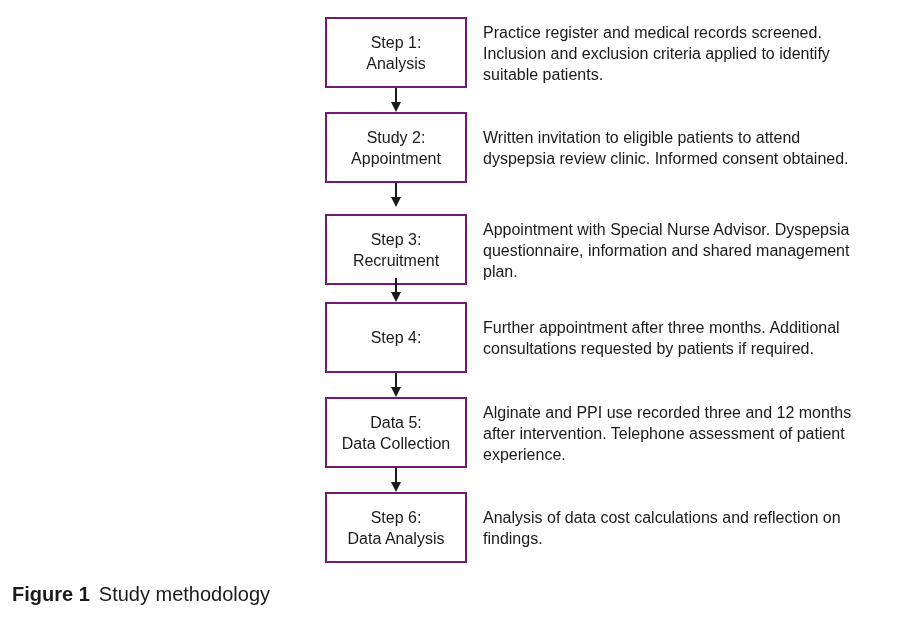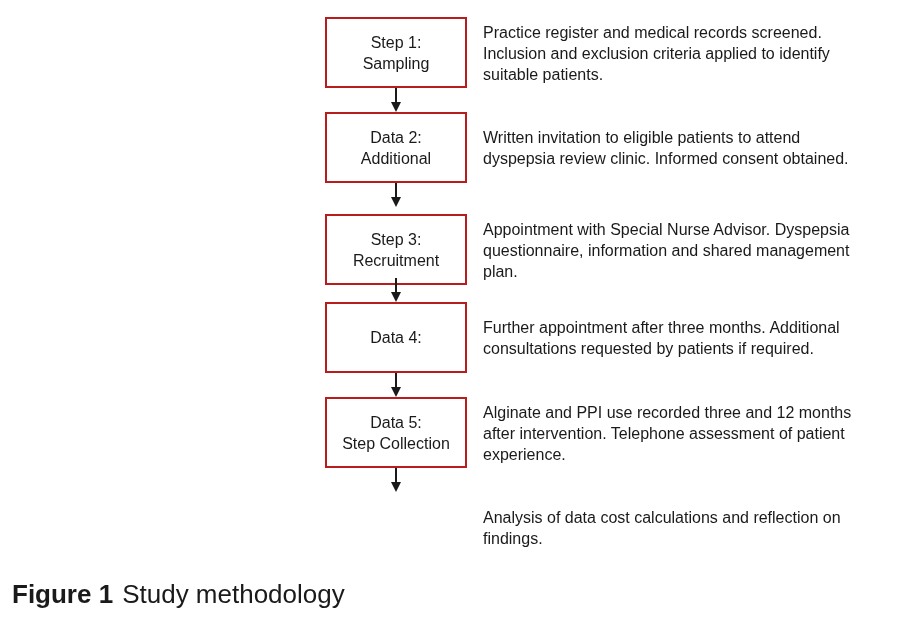--- a/index.html
+++ b/index.html
@@ -25,21 +25,21 @@
     width: 598px;
     height: 71px;
   }
   .step-box {
     position: absolute;
     left: 0;
     top: 0;
     box-sizing: border-box;
     width: 142px;
     height: 71px;
-    border: 2px solid #b91c1c;
+    border: 2px solid #701a75;
     background: #ffffff;
     display: flex;
     flex-direction: column;
     align-items: center;
     justify-content: center;
     text-align: center;
     font-size: 16px;
     line-height: 21px;
   }
   .step-desc {
@@ -70,51 +70,51 @@
     width: 0;
     height: 0;
     border-left: 5px solid transparent;
     border-right: 5px solid transparent;
     border-top: 10px solid #1a1a1a;
   }
   .caption {
     position: absolute;
     left: 12px;
     top: 581px;
-    font-size: 26px;
+    font-size: 20px;
     line-height: 26px;
   }
   .caption-label {
     font-weight: bold;
     margin-right: 9px;
   }
 </style>
 </head>
 <body>
 
 <div class="canvas">
 
   <div class="step-row" style="top:17px">
     <div class="step-box">
       <div>Step 1:</div>
-      <div>Sampling</div>
+      <div>Analysis</div>
     </div>
     <div class="step-desc">Practice register and medical records screened.
 Inclusion and exclusion criteria applied to identify
 suitable patients.</div>
   </div>
   <div class="arrow" style="top:88px">
     <div class="arrow-shaft"></div>
     <div class="arrow-head"></div>
   </div>
 
   <div class="step-row" style="top:112px">
     <div class="step-box">
-      <div>Data 2:</div>
-      <div>Additional</div>
+      <div>Study 2:</div>
+      <div>Appointment</div>
     </div>
     <div class="step-desc">Written invitation to eligible patients to attend
 dyspepsia review clinic. Informed consent obtained.</div>
   </div>
   <div class="arrow" style="top:183px">
     <div class="arrow-shaft"></div>
     <div class="arrow-head"></div>
   </div>
 
   <div class="step-row" style="top:214px">
@@ -126,45 +126,49 @@
 questionnaire, information and shared management
 plan.</div>
   </div>
   <div class="arrow" style="top:278px">
     <div class="arrow-shaft"></div>
     <div class="arrow-head"></div>
   </div>
 
   <div class="step-row" style="top:302px">
     <div class="step-box">
-      <div>Data 4:</div>
+      <div>Step 4:</div>
     </div>
     <div class="step-desc">Further appointment after three months. Additional
 consultations requested by patients if required.</div>
   </div>
   <div class="arrow" style="top:373px">
     <div class="arrow-shaft"></div>
     <div class="arrow-head"></div>
   </div>
 
   <div class="step-row" style="top:397px">
     <div class="step-box">
       <div>Data 5:</div>
-      <div>Step Collection</div>
+      <div>Data Collection</div>
     </div>
     <div class="step-desc">Alginate and PPI use recorded three and 12 months
 after intervention. Telephone assessment of patient
 experience.</div>
   </div>
   <div class="arrow" style="top:468px">
     <div class="arrow-shaft"></div>
     <div class="arrow-head"></div>
   </div>
 
   <div class="step-row" style="top:492px">
+    <div class="step-box">
+      <div>Step 6:</div>
+      <div>Data Analysis</div>
+    </div>
     <div class="step-desc">Analysis of data cost calculations and reflection on
 findings.</div>
   </div>
 
   <div class="caption">
     <span class="caption-label">Figure 1</span><span>Study methodology</span>
   </div>
 
 </div>
 

